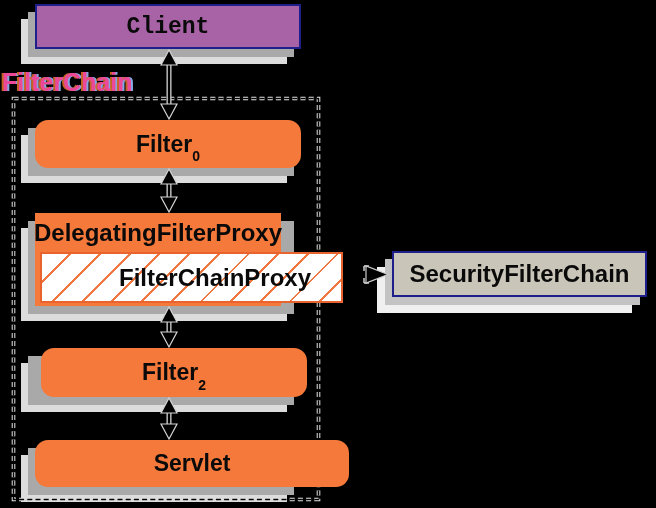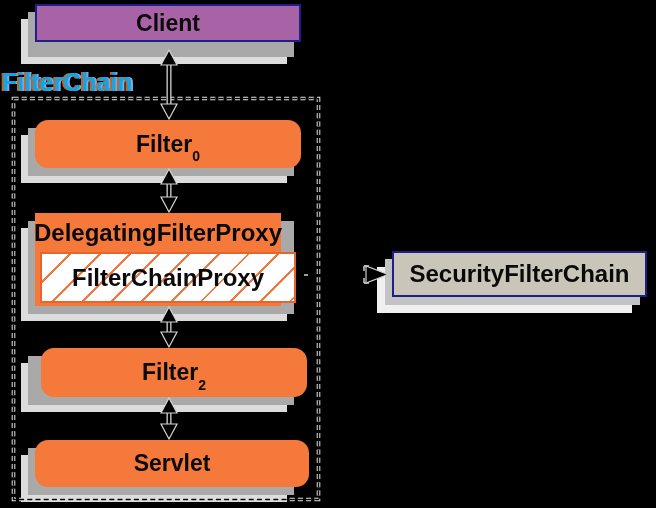--- a/index.html
+++ b/index.html
@@ -43,26 +43,26 @@
   }
   .fcp-node{
     position:absolute;left:5px;top:39px;width:252px;height:47px;
     background:
       repeating-linear-gradient(135deg,
         rgba(0,0,0,0) 0px, rgba(0,0,0,0) 19px,
         var(--hatch,#f0773f) 19px, var(--hatch,#f0773f) 21px),
       #ffffff;
     border:2px solid var(--inner-border,#e8632e);
     display:flex;align-items:center;justify-content:center;
-    font-weight:bold;font-size:24px;color:#0a0a0a;
+    font-weight:bold;font-size:24px;color:#0a0a0a;padding-left:47px;
   }
   .fc-label{
     position:absolute;left:2px;top:68px;z-index:3;
     font-weight:bold;font-size:25px;letter-spacing:0px;
-    color:#0ea5e9;
+    color:#ec4899;
     text-shadow:-2px 0 0 rgba(205,104,40,0.95), 2px 0 0 rgba(140,176,235,0.95);
   }
   svg.overlay{position:absolute;left:0;top:0;z-index:5;}
 </style>
 </head>
 <body>
 
 <div class="canvas">
 
   <div class="fc-label">FilterChain</div>
@@ -123,40 +123,40 @@
     <g>
       <line x1="304" y1="275" x2="308" y2="275" stroke="#cfcfcf" stroke-width="1.5"></line>
       <line x1="364" y1="266" x2="369" y2="266" stroke="#cfcfcf" stroke-width="1.5"></line>
       <line x1="364" y1="283" x2="369" y2="283" stroke="#cfcfcf" stroke-width="1.5"></line>
       <line x1="364" y1="266" x2="364" y2="271" stroke="#cfcfcf" stroke-width="1.5"></line>
       <line x1="364" y1="278" x2="364" y2="283" stroke="#cfcfcf" stroke-width="1.5"></line>
       <polygon points="366,266 366,283 388,274.5" fill="#000" stroke="#cfcfcf" stroke-width="1.2"></polygon>
     </g>
   </svg>
 
-  <div class="node client-node" style="left:35px;top:4px;width:266px;height:38px;">
+  <div class="node client-node" style="left:35px;top:4px;width:266px;height:45px;font-family:Liberation Mono, monospace;">
     <span>Client</span>
   </div>
 
   <div class="node orange-node" style="left:35px;top:120px;width:266px;height:48px;">
     <span><span>Filter</span><sub>0</sub></span>
   </div>
 
   <div class="node dfp-node" style="left:35px;top:213px;width:246px;height:93px;">
     <div class="dfp-title">DelegatingFilterProxy</div>
     <div class="fcp-node">
       <span>FilterChainProxy</span>
     </div>
   </div>
 
   <div class="node orange-node" style="left:35px;top:348px;width:266px;height:49px;margin-left:6px;">
     <span><span>Filter</span><sub>2</sub></span>
   </div>
 
-  <div class="node orange-node" style="left:35px;top:440px;width:274px;height:47px;">
+  <div class="node orange-node" style="left:35px;top:440px;width:314px;height:47px;">
     <span>Servlet</span>
   </div>
 
   <div class="node sfc-node" style="left:392px;top:251px;width:255px;height:46px;align-items:center;">
     <span>SecurityFilterChain</span>
   </div>
 
 </div>
 
 </body></html>

